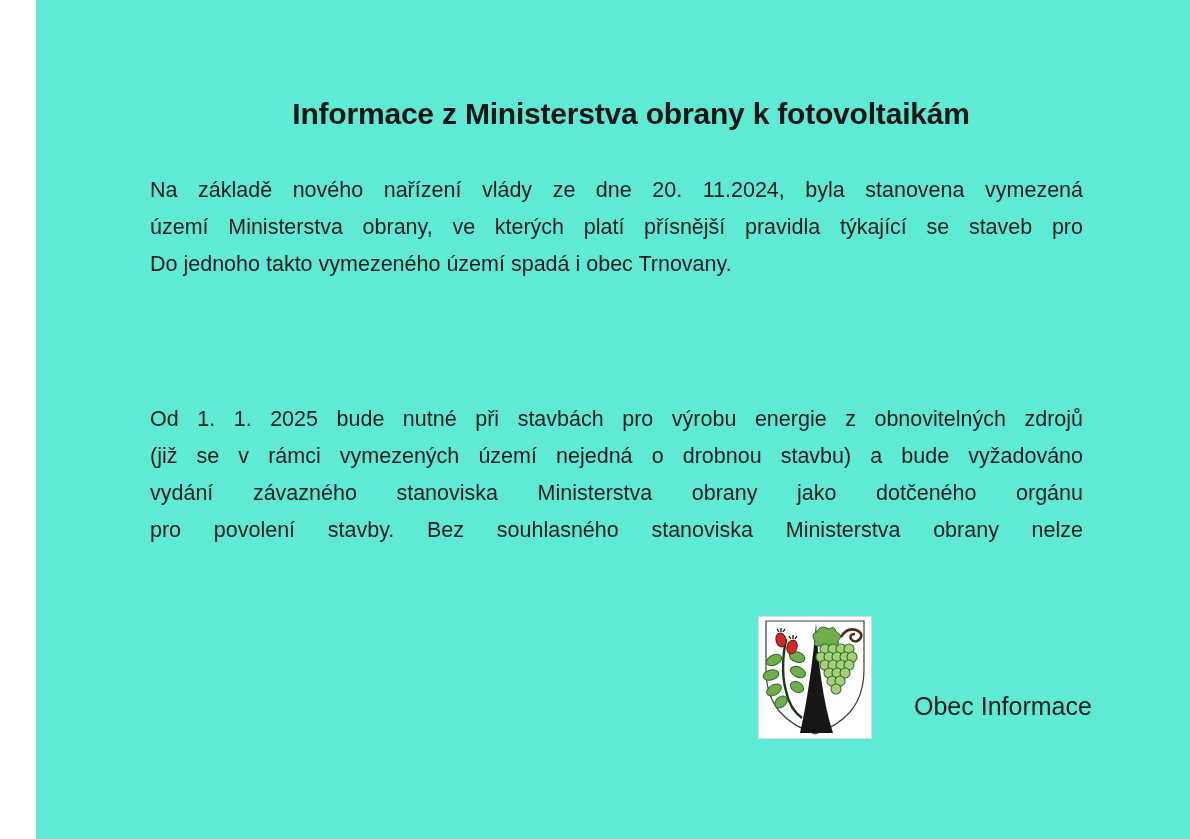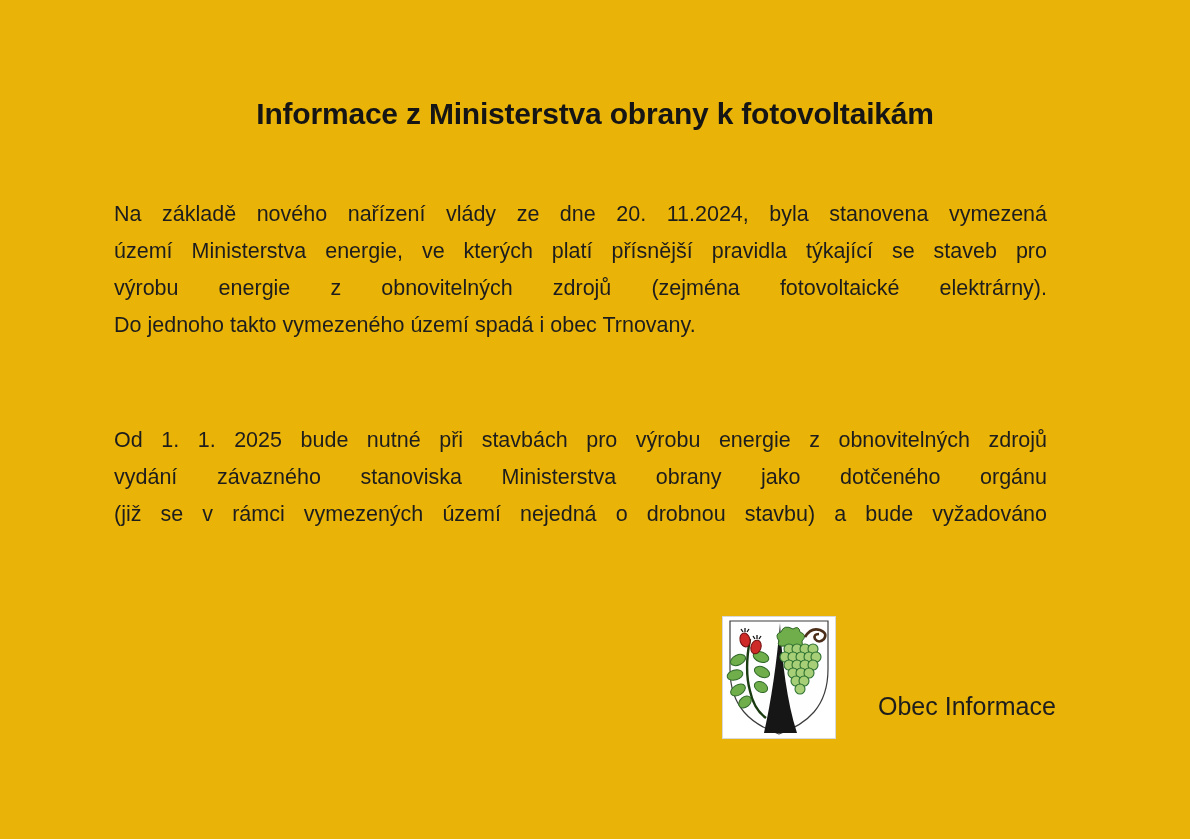--- a/index.html
+++ b/index.html
@@ -4,34 +4,34 @@
 <style>
   html,body{margin:0;padding:0;}
   body{
     width:1190px;height:839px;
     background:#ffffff;
     font-family:"Liberation Sans", sans-serif;
     color:#1d1d1d;
     position:relative;
     overflow:hidden;
   }
-  .page{position:absolute;inset:0;background:#eab308;}
+  .page{position:absolute;inset:0;background:#5eead4;margin-left:36px;}
   .doc-title{
     position:absolute;top:76px;left:0;width:1190px;
     text-align:center;
     font-size:30px;font-weight:bold;
     line-height:36px;
     color:#151515;
     letter-spacing:-0.2px;
   }
   .para{
     position:absolute;left:114px;width:933px;
   }
-  .para-1{top:196px;}
-  .para-2{top:422px;}
+  .para-1{top:172px;}
+  .para-2{top:401px;}
   .line{
     height:37px;line-height:37px;
     font-size:21.5px;
     white-space:normal;
     color:#1d1d1d;
   }
   .line.j{text-align:justify;text-align-last:justify;}
   .line.l{text-align:left;text-align-last:left;}
   .emblem-box{
     position:absolute;left:722px;top:616px;
@@ -48,29 +48,29 @@
 </style>
 </head>
 <body>
 
 <div class="page">
 
   <h1 class="doc-title">Informace z Ministerstva obrany k fotovoltaikám</h1>
 
   <div class="para para-1">
     <div class="line j">Na základě nového nařízení vlády ze dne 20. 11.2024, byla stanovena vymezená</div>
-    <div class="line j">území Ministerstva energie, ve kterých platí přísnější pravidla týkající se staveb pro</div>
-    <div class="line j">výrobu energie z obnovitelných zdrojů (zejména fotovoltaické elektrárny).</div>
+    <div class="line j">území Ministerstva obrany, ve kterých platí přísnější pravidla týkající se staveb pro</div>
     <div class="line l">Do jednoho takto vymezeného území spadá i obec Trnovany.</div>
   </div>
 
   <div class="para para-2">
     <div class="line j">Od 1. 1. 2025 bude nutné při stavbách pro výrobu energie z obnovitelných zdrojů</div>
+    <div class="line j">(již se v rámci vymezených území nejedná o drobnou stavbu) a bude vyžadováno</div>
     <div class="line j">vydání závazného stanoviska Ministerstva obrany jako dotčeného orgánu</div>
-    <div class="line j">(již se v rámci vymezených území nejedná o drobnou stavbu) a bude vyžadováno</div>
+    <div class="line j">pro povolení stavby. Bez souhlasného stanoviska Ministerstva obrany nelze</div>
   </div>
 
   <div class="emblem-box">
     <svg width="112" height="121" viewBox="0 0 112 121">
 
       <path d="M7,4 L105,4 L105,52 C105,90 84,107 56,117 C28,107 7,90 7,52 Z" stroke="#3c3c3c" stroke-width="1.2" fill="#fefefe"></path>
 
       <g fill="#161616">
         <path d="M57,6 C54,45 48,85 41,116 L74,116 C64,85 59,45 57,6 Z" stroke="none"></path>
       </g>

